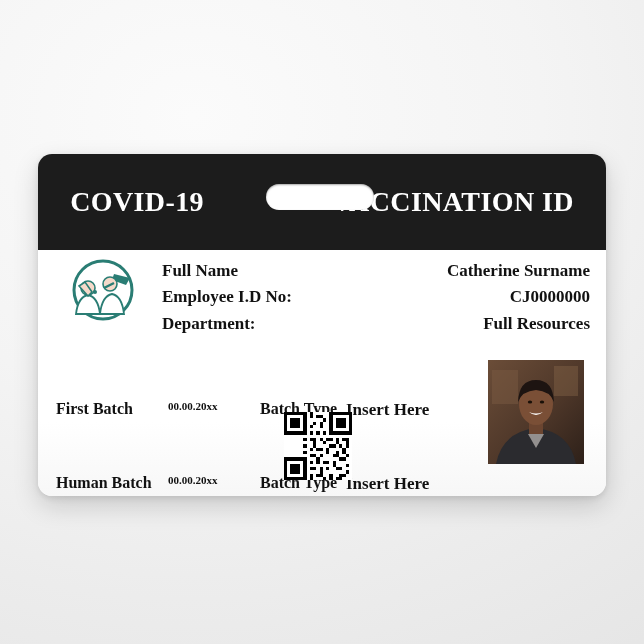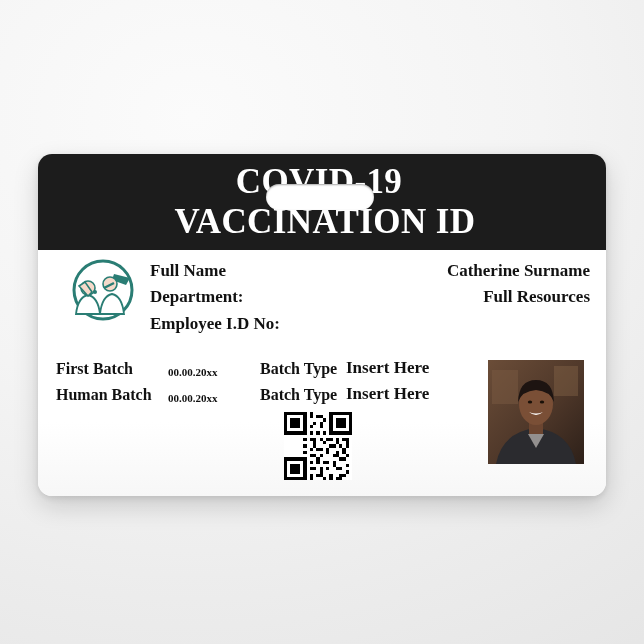--- a/index.html
+++ b/index.html
@@ -50,25 +50,24 @@
     position: absolute;
     left: 0;
     top: 0;
     width: 100%;
     height: 96px;
     display: flex;
     align-items: center;
     justify-content: center;
     gap: 0;
     color: #ffffff;
-    font-size: 35px;
+    font-size: 28px;
     font-weight: bold;
     letter-spacing: 0.4px;
     white-space: nowrap;
-    flex-direction: column;
   }
   .title-left { padding-right: 6px; }
   .title-right { padding-left: 6px; }
 
   
   .slot {
     position: absolute;
     left: 228px;
     top: 30px;
     width: 108px;
@@ -93,21 +92,21 @@
     position: absolute;
     left: 26px;
     top: 8px;
     width: 78px;
     height: 64px;
   }
 
   
   .labels {
     position: absolute;
-    left: 112px;
+    left: 124px;
     top: 8px;
     font-size: 17px;
     font-weight: bold;
     color: #111111;
     line-height: 1.55;
   }
   
   .values {
     position: absolute;
     right: 16px;
@@ -122,22 +121,23 @@
   
   .batches {
     position: absolute;
     left: 18px;
     top: 102px;
     font-weight: bold;
     color: #111111;
   }
   .batch-row {
     display: flex;
-    align-items: flex-end;
+    align-items: flex-start;
     height: 26px;
+    margin-top: 48px;
   }
   .b-name  { width: 112px; font-size: 16px; }
   .b-date  { width: 92px;  font-size: 11px; }
   .b-type  { width: 86px;  font-size: 16px; }
   .b-value { width: 110px; font-size: 17px; }
 
   
   .qr {
     position: absolute;
     left: 246px;
@@ -196,26 +196,27 @@
           <circle cx="24" cy="30" r="7" fill="#f6d9c9" stroke="#2a7d74" stroke-width="1.6"></circle>
           <path d="M12 56 q2 -17 12 -19 q10 2 12 19 z" fill="#ffffff" stroke="#2a7d74" stroke-width="1.8"></path>
           <path d="M24 38 l-9 -10 6 -4 7 10 z" fill="#f6d9c9" stroke="#2a7d74" stroke-width="1.6"></path>
           <path d="M40 30 l10 -5" stroke="#2a7d74" stroke-width="2.4"></path>
           <circle cx="31" cy="34" r="2" fill="#2a7d74"></circle>
         </svg>
       </div>
 
       <div class="labels">
         <div>Full Name</div>
+        <div>Employee I.D No:</div>
         <div>Department:</div>
-        <div>Employee I.D No:</div>
       </div>
 
       <div class="values">
         <div>Catherine Surname</div>
+        <div>CJ0000000</div>
         <div>Full Resources</div>
       </div>
 
       <div class="batches">
         <div class="batch-row">
           <span class="b-name">First Batch</span>
           <span class="b-date">00.00.20xx</span>
           <span class="b-type">Batch Type</span>
           <span class="b-value">Insert Here</span>
         </div>

